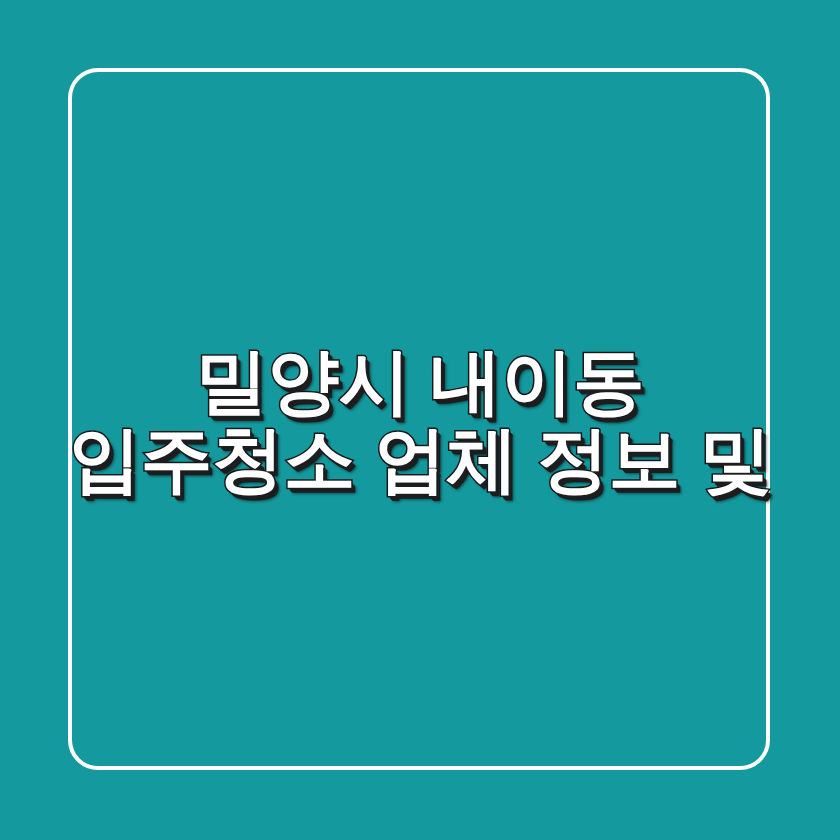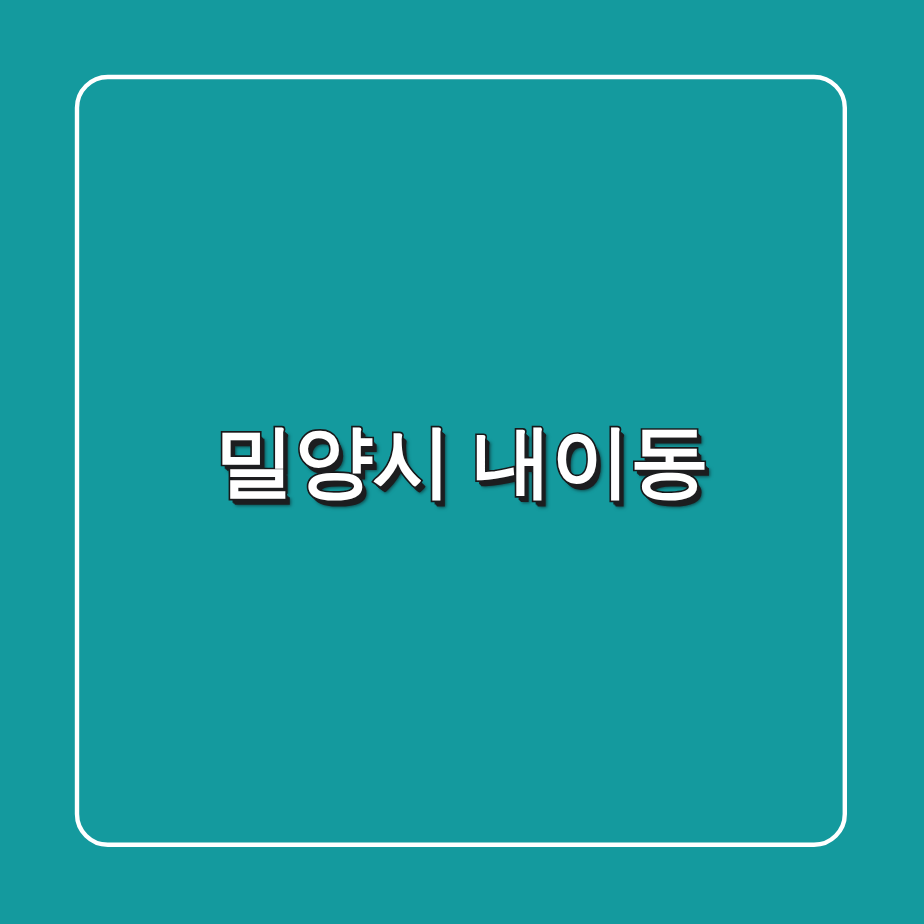--- a/index.html
+++ b/index.html
@@ -69,15 +69,16 @@
 </style>
 </head>
 <body>
 
 <div id="canvas">
 
   <div id="frame"></div>
 
   <div id="headline-block">
     <span class="headline-line">밀양시 내이동</span>
+    <span class="headline-line">입주청소 업체 정보 및</span>
   </div>
 
 </div>
 
 </body></html>

